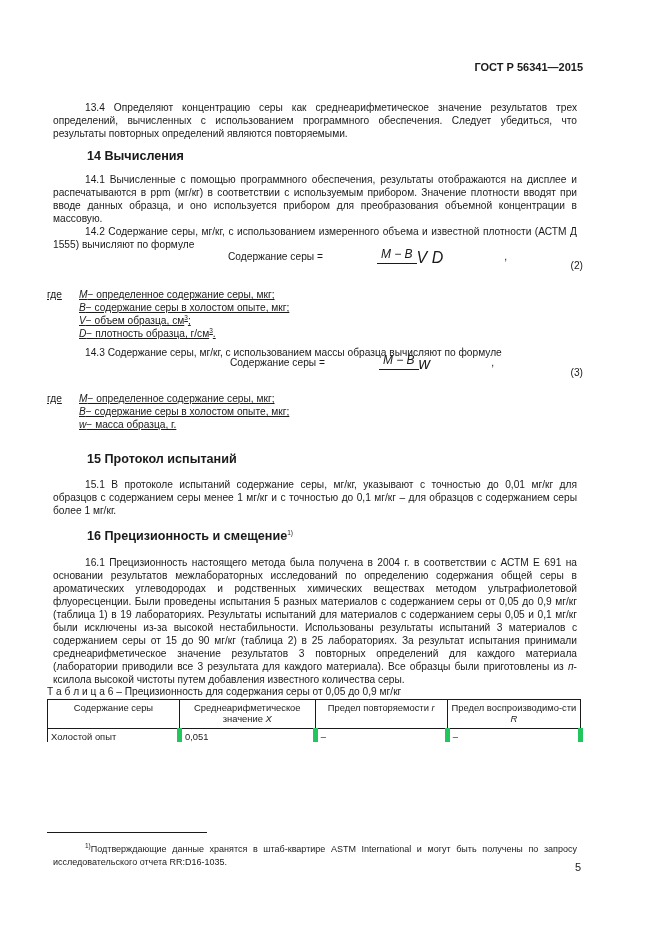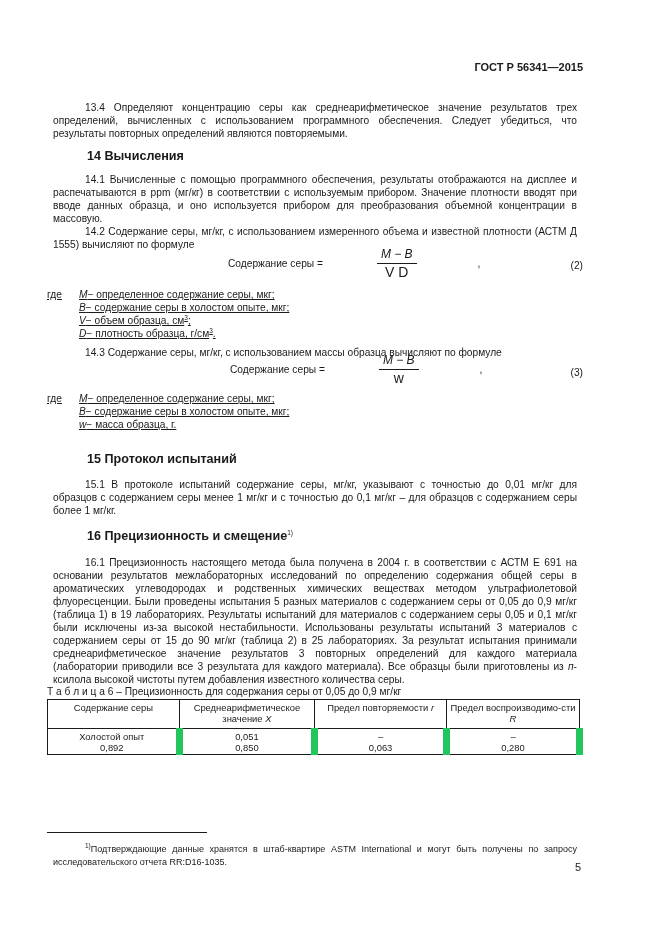--- a/index.html
+++ b/index.html
@@ -10,30 +10,30 @@
   }
   .abs { position: absolute; }
   .col { left: 47px; width: 536px; }
   .header { right: 78px; top: 61px; font-weight: bold; font-size: 11px; }
   p.par { margin: 6px; text-align: justify; }
   p.ind { text-indent: 32px; }
   h2 { margin: 8px; font-size: 12.6px; font-weight: bold; line-height: 16px; padding-left: 32px; }
   .sup { font-size: 6.5px; vertical-align: top; position: relative; top: -3px; }
   i { font-style: italic; }
   .formula { display: flex; align-items: center; position: absolute; gap: 48px; }
-  .frac { display: inline-flex; flex-direction: column; align-items: center; margin: 0 13px 0 6px; justify-content: flex-end; }
+  .frac { display: inline-flex; flex-direction: row; align-items: center; margin: 0 13px 0 6px; justify-content: flex-end; }
   .frac .num { font-style: italic; font-size: 12px; padding: 0 4px 2px 4px; border-bottom: 1px solid #1a1a1a; }
-  .frac .den { font-size: 14px; padding-top: 2px; }
+  .frac .den { font-style: italic; font-size: 16px; padding-top: 2px; }
   .eqnum { position: absolute; right: 78px; }
   .defs { position: absolute; left: 47px; }
   .defs .row { display: flex; height: 13px; text-decoration: underline; }
   .defs .gde { width: 32px; }
   table.t1 { position: absolute; left: 47px; top: 699px; width: 536px; border-collapse: collapse; font-size: 9.4px; line-height: 11px; }
   table.t1 th { font-weight: normal; border: 1px solid #1a1a1a; border-bottom: 1.5px solid #1a1a1a; vertical-align: top; padding: 2px 3px 2px 3px; height: 24px; text-align: center; }
-  table.t1 td { border-left: 1px solid #1a1a1a; border-right: 7px solid #22c55e; text-align: center; padding: 0 3px; height: 11px; }
+  table.t1 td { border-left: 1px solid #1a1a1a; border-right: 5px solid #22c55e; text-align: left; padding: 0 3px; height: 11px; }
   table.t1 tr.first td { padding-top: 2px; }
   table.t1 tr.last td { border-bottom: 1.5px solid #1a1a1a; padding-bottom: 1px; }
   .fnline { left: 47px; top: 832px; width: 160px; height: 0; border-top: 1px solid #1a1a1a; }
   .fn { left: 47px; width: 536px; top: 837px; font-size: 9px; line-height: 12.5px; text-align: justify; }
   .pagenum { right: 80px; top: 861px; font-size: 11px; }
 </style>
 </head>
 <body>
 
 <div class="abs header">ГОСТ Р 56341—2015</div>
@@ -155,26 +155,20 @@
       <th><span>Предел воспроизводимо-сти </span><i>R</i></th>
     </tr>
   </thead>
   <tbody>
     <tr class="first">
       <td>Холостой опыт</td>
       <td>0,051</td>
       <td>–</td>
       <td>–</td>
     </tr>
-    <tr class="last">
-      <td>0,892</td>
-      <td>0,850</td>
-      <td>0,063</td>
-      <td>0,280</td>
-    </tr>
   </tbody>
 </table>
 
 <div class="abs fnline"></div>
 <div class="abs fn">
   <p class="par" style="text-indent:32px;"><span class="sup">1)</span><span>Подтверждающие данные хранятся в штаб-квартире ASTM International и могут быть получены по запросу исследовательского отчета RR:D16-1035.</span></p>
 </div>
 
 <div class="abs pagenum">5</div>
 

